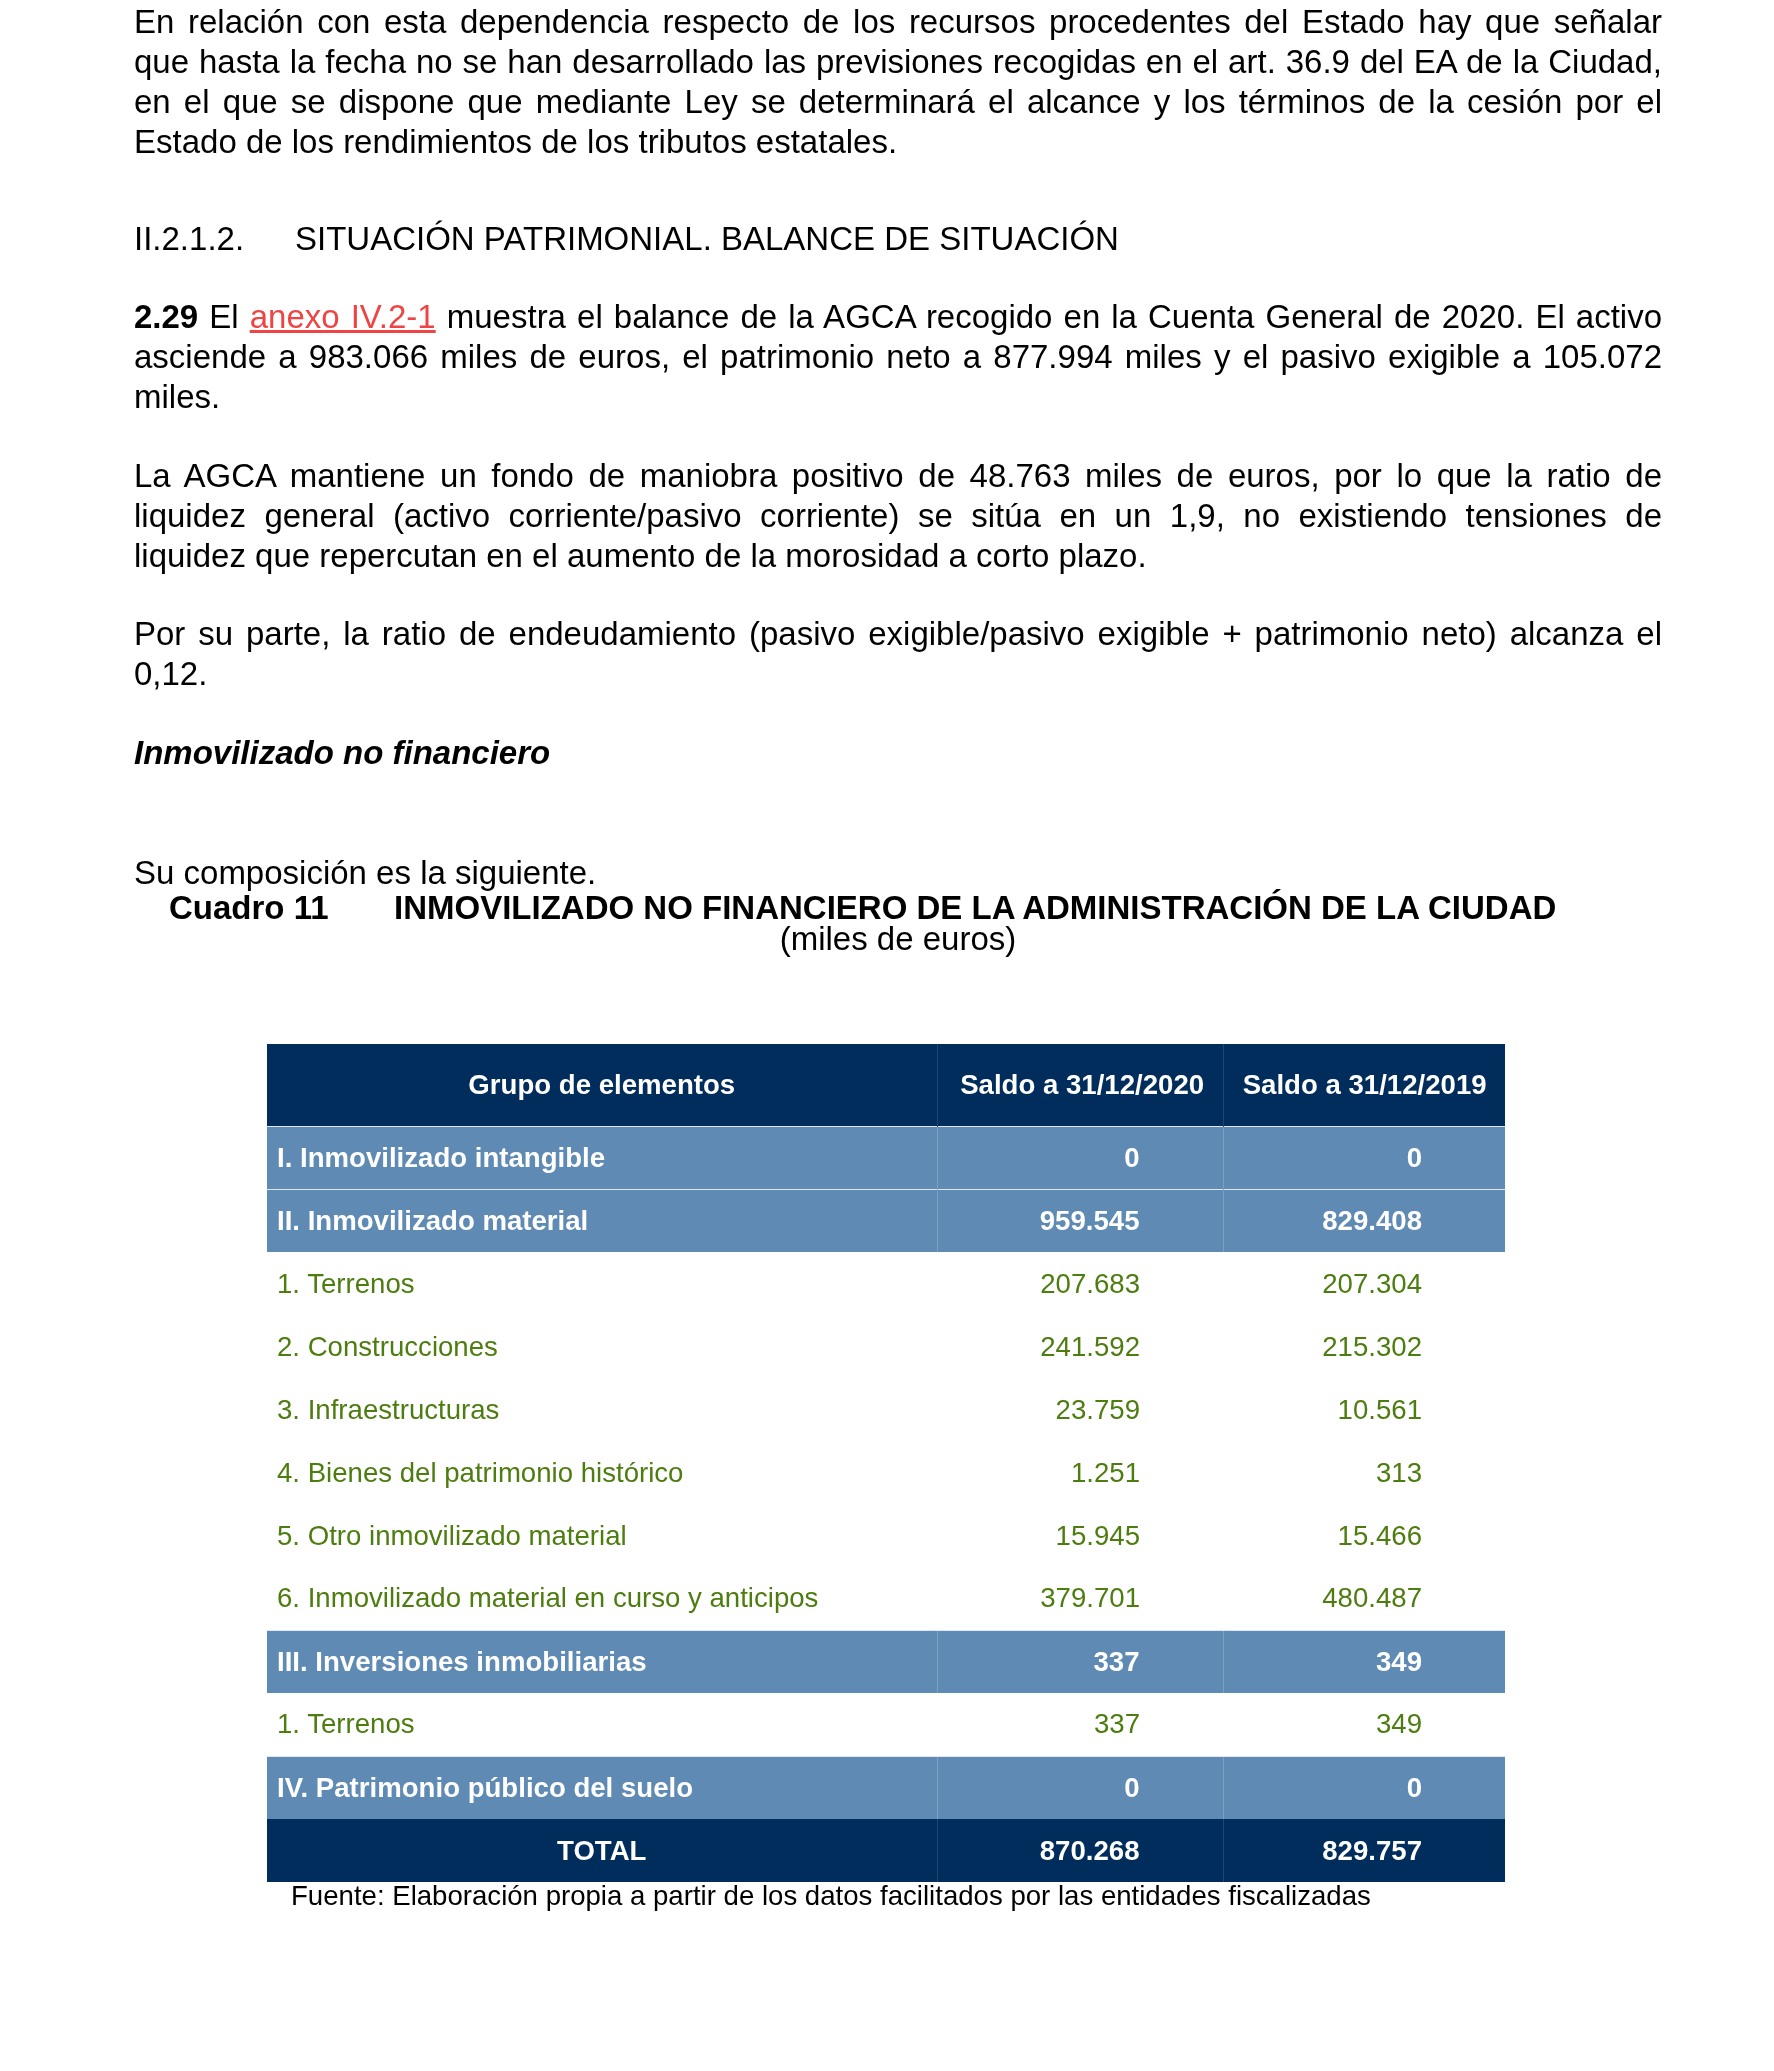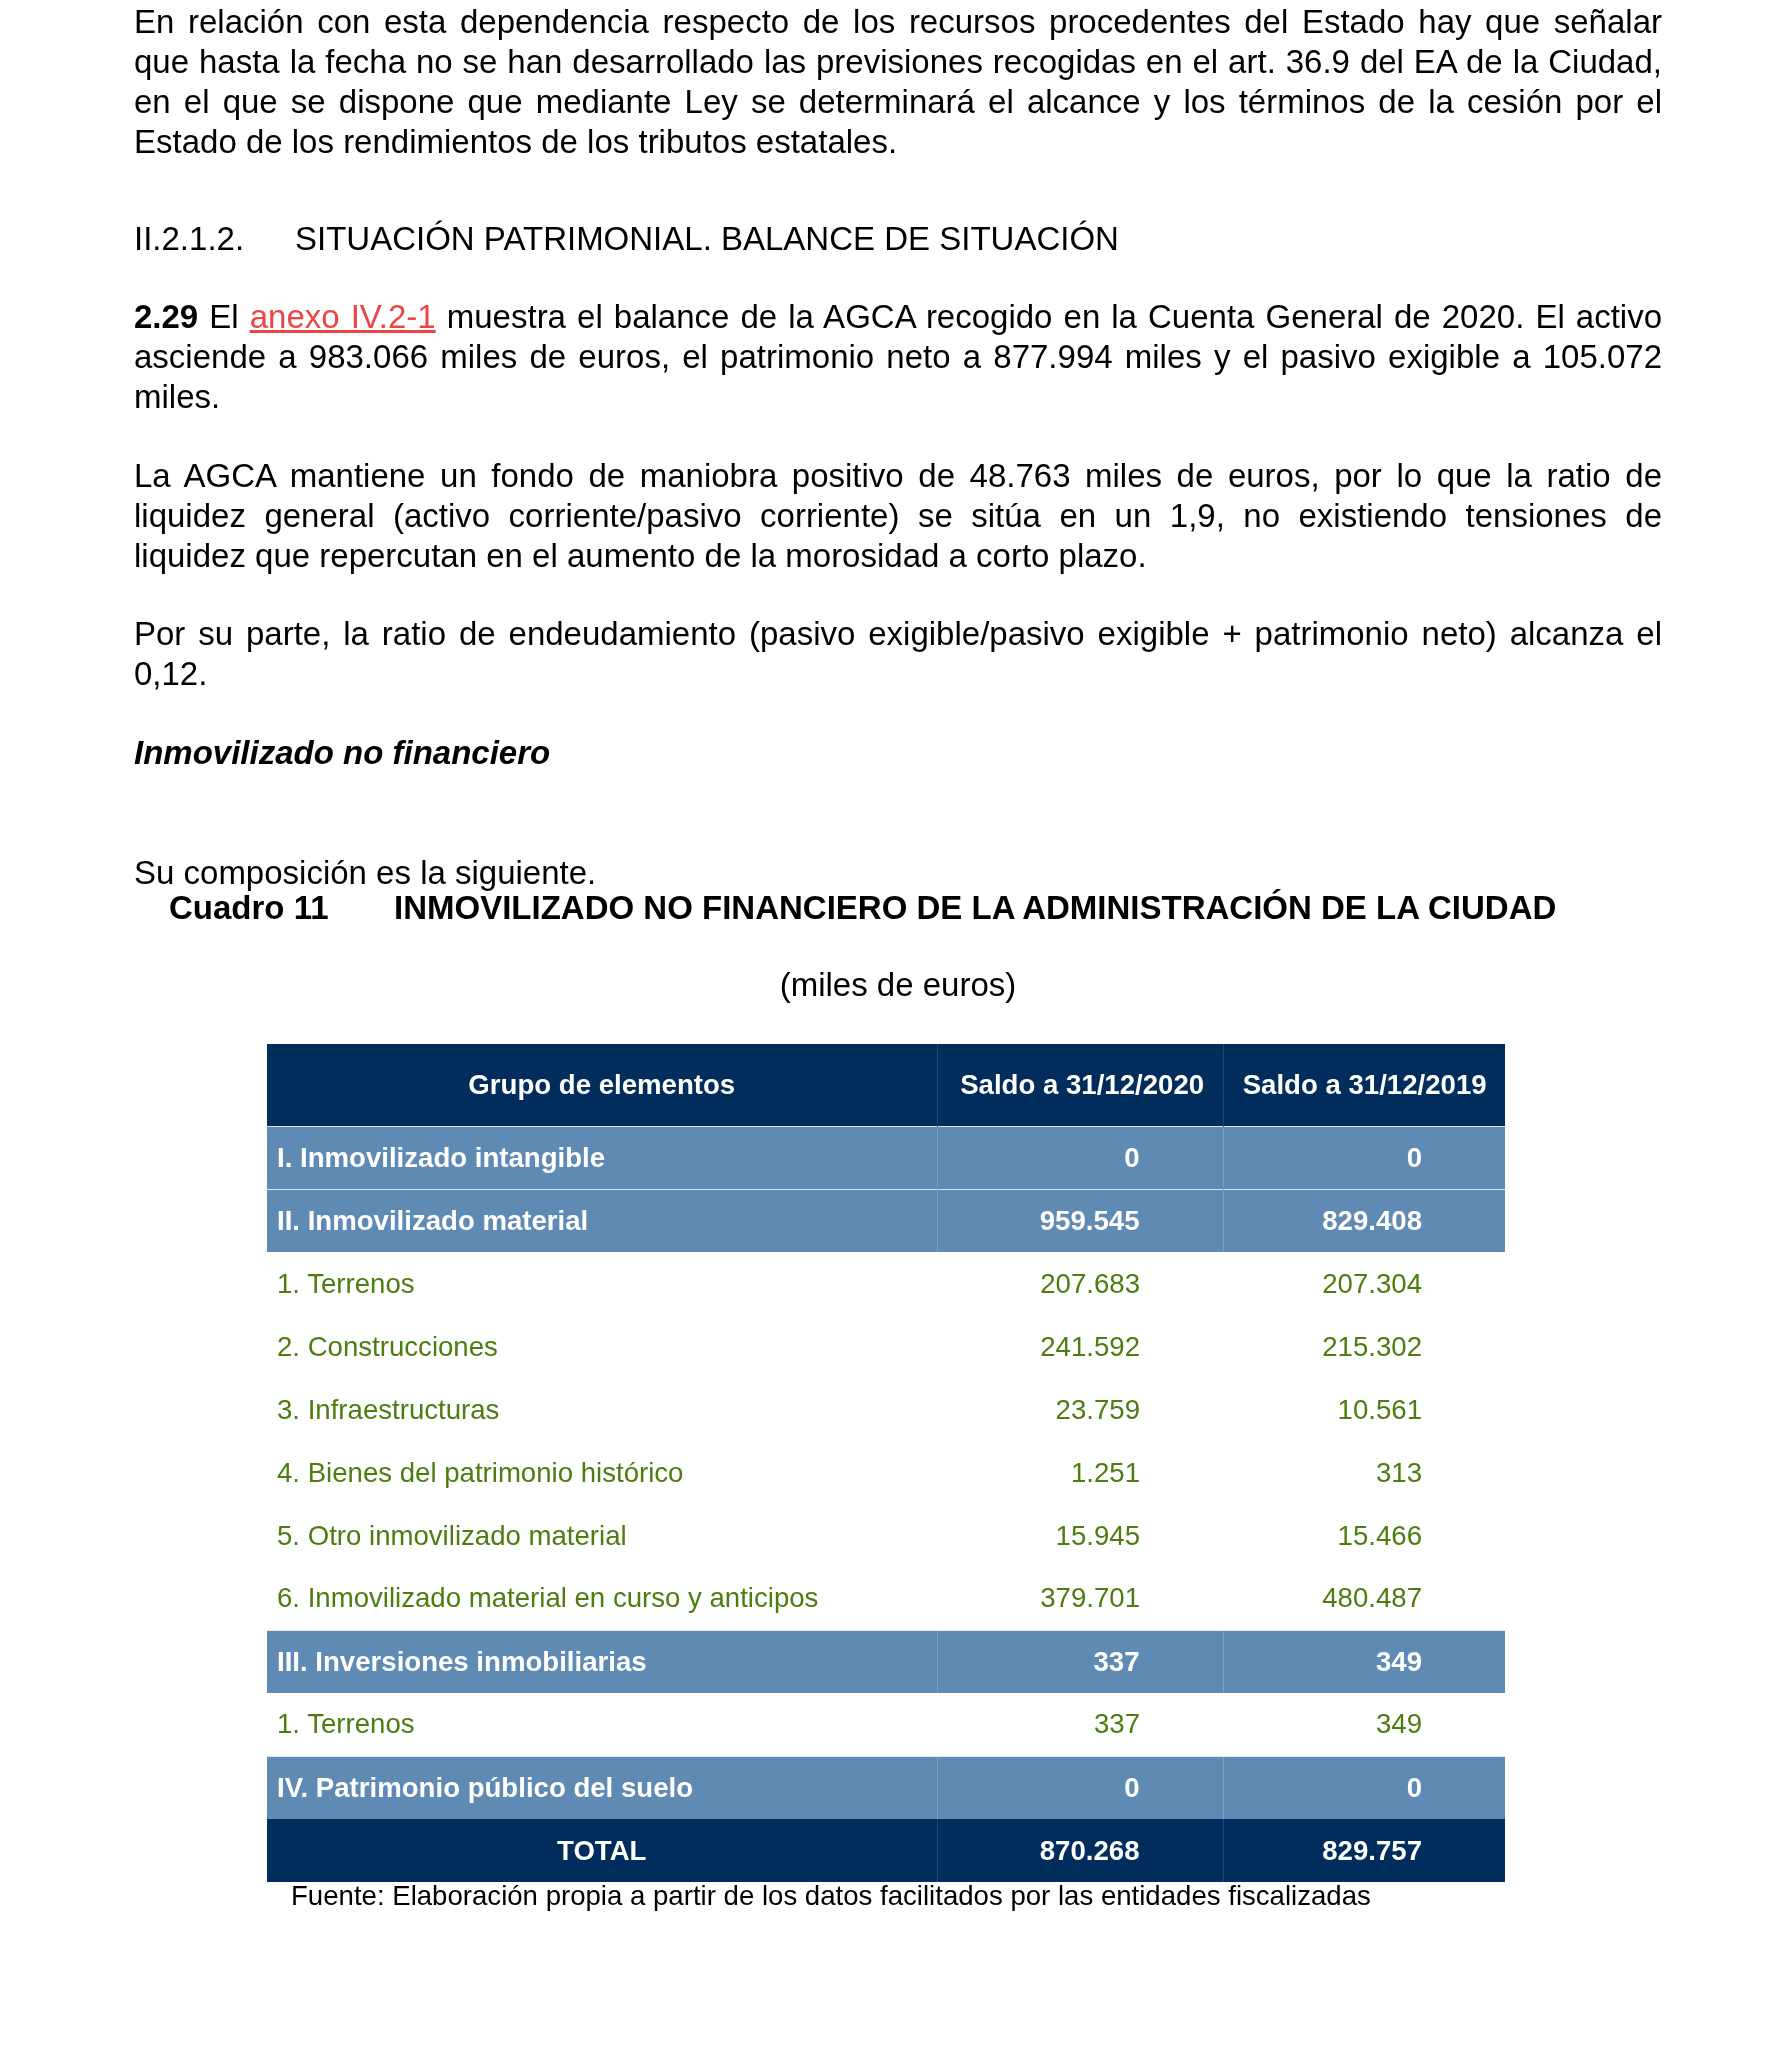--- a/index.html
+++ b/index.html
@@ -15,21 +15,21 @@
   #p1 { position: absolute; top: 1.7px; }
   #sec { position: absolute; top: 219px; font-size: 33px; line-height: 40px; }
   #sec .num { display: inline-block; width: 161px; }
   #p2 { position: absolute; top: 297px; }
   #p3 { position: absolute; top: 456px; }
   #p4 { position: absolute; top: 614px; }
   #subhead { position: absolute; top: 733px; font-size: 33px; line-height: 40px; font-weight: bold; font-style: italic; }
   #p5 { position: absolute; top: 812px; margin-top: 41px; }
   #caption { position: absolute; top: 888px; left: 35px; font-size: 33px; line-height: 40px; font-weight: bold; white-space: nowrap; }
   #caption .cnum { display: inline-block; width: 225px; }
-  #units { position: absolute; top: 965px; left: 0; width: 1528px; text-align: center; font-size: 33px; line-height: 40px; }
+  #units { position: absolute; top: 919px; left: 0; width: 1528px; text-align: center; font-size: 33px; line-height: 40px; }
   a.link { color: #ef4444; text-decoration: underline; }
   .bold { font-weight: bold; }
 
   table.tbl {
     position: absolute; left: 267px; top: 1044px; width: 1237px;
     border-collapse: collapse; font-size: 27.6px; table-layout: fixed;
   }
   table.tbl col.c1 { width: 670px; }
   table.tbl col.c2 { width: 286px; }
   table.tbl col.c3 { width: 282px; }

